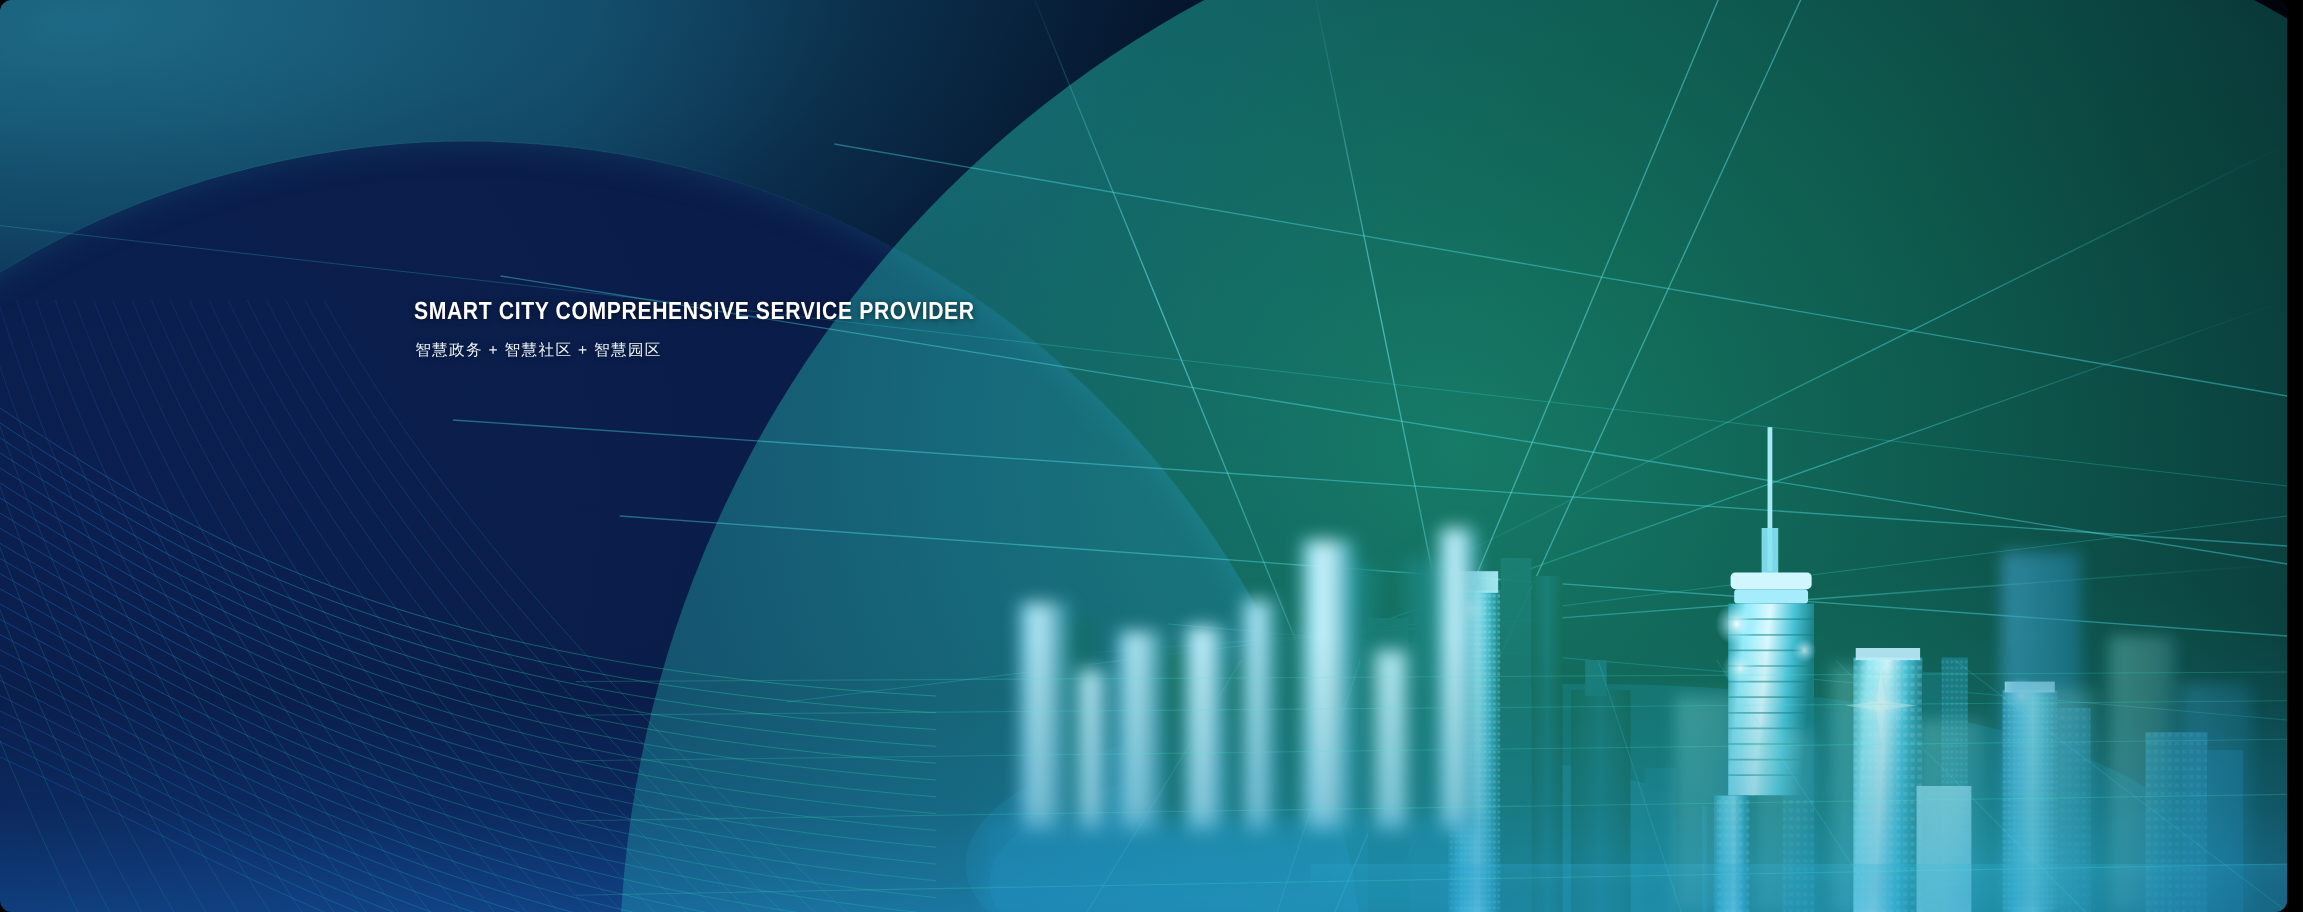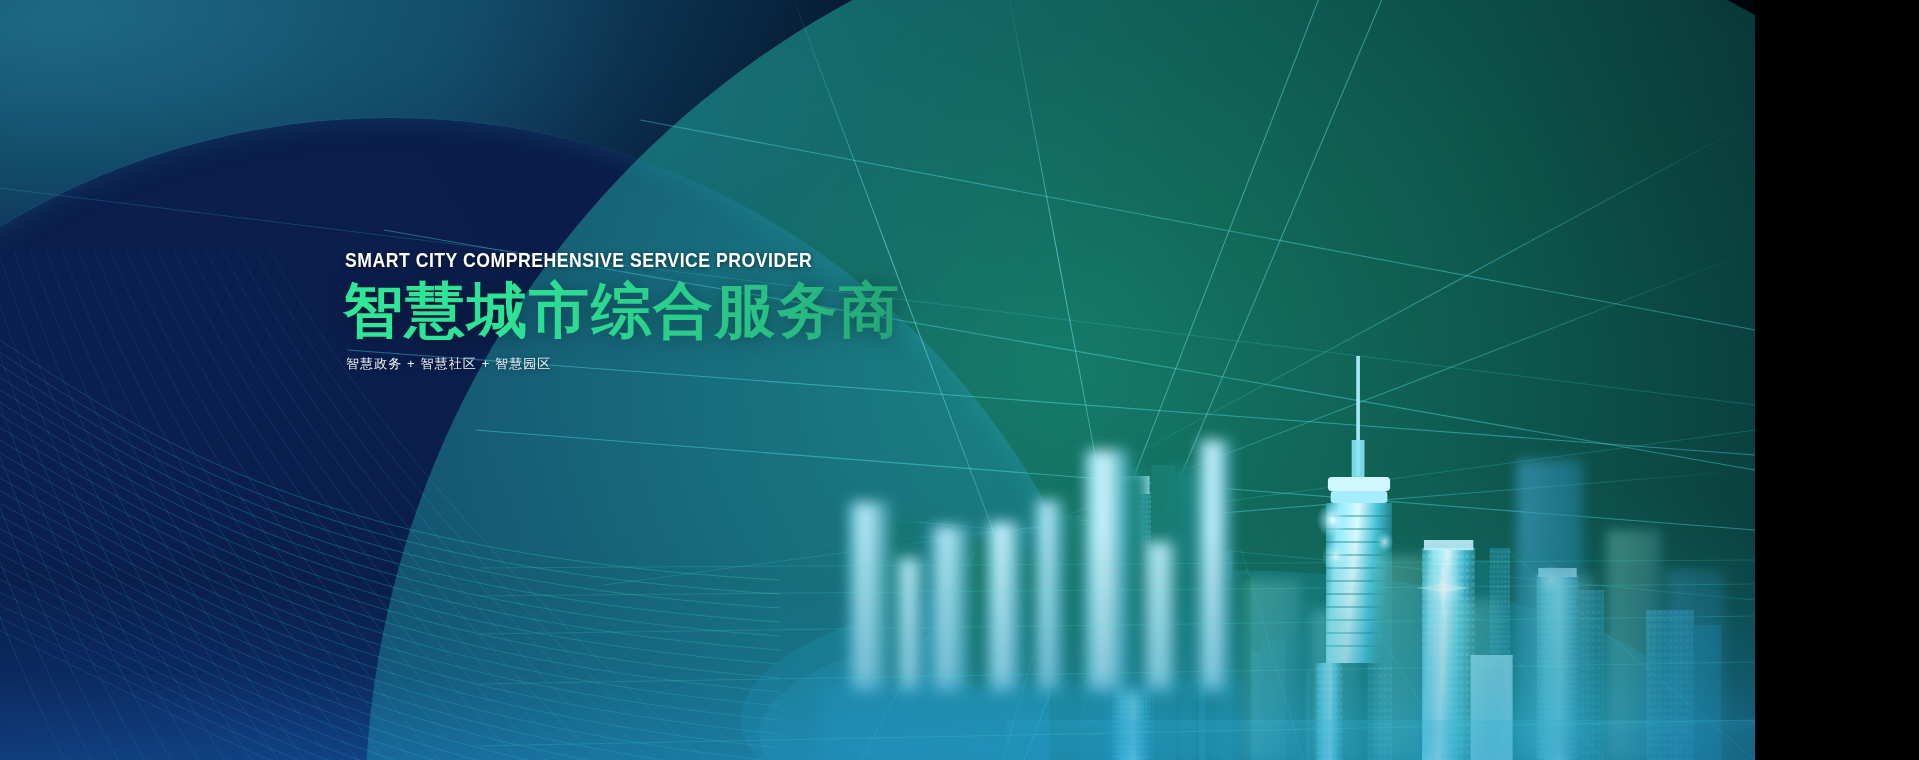--- a/index.html
+++ b/index.html
@@ -3,25 +3,26 @@
 <meta charset="utf-8">
 <title>Smart City Banner</title>
 <style>
   html, body {
     margin: 0;
     padding: 0;
     background: #000;
   }
   #banner {
     position: relative;
-    width: 1755px;
+    width: 1906px;
     height: 760px;
     overflow: hidden;
     font-family: "Liberation Sans", "DejaVu Sans", sans-serif;
     background: #030a18;
+    border-radius: 10px;
   }
 
   
   .layer { position: absolute; inset: 0; pointer-events: none; }
 
   .sky-base {
     background:
       radial-gradient(120% 95% at 8% 0%,   #16536f 0%,  #104a66 14%, #0d3a5c 26%, #0a2450 40%, #071738 58%, #04102a 74%, #02060f 100%),
       #02060f;
   }
@@ -490,17 +491,16 @@
     </svg>
   </div>
 
   <div class="green-curve"></div>
   <div class="green-glow-bottom"></div>
 
   <div class="layer vignette"></div>
 
   <div class="copy">
     <p class="eyebrow">SMART CITY COMPREHENSIVE SERVICE PROVIDER</p>
-    <h1 class="headline">智慧城市综合服务商</h1>
     <p class="subline">智慧政务 + 智慧社区 + 智慧园区</p>
   </div>
 
 </div>
 
 </body></html>

